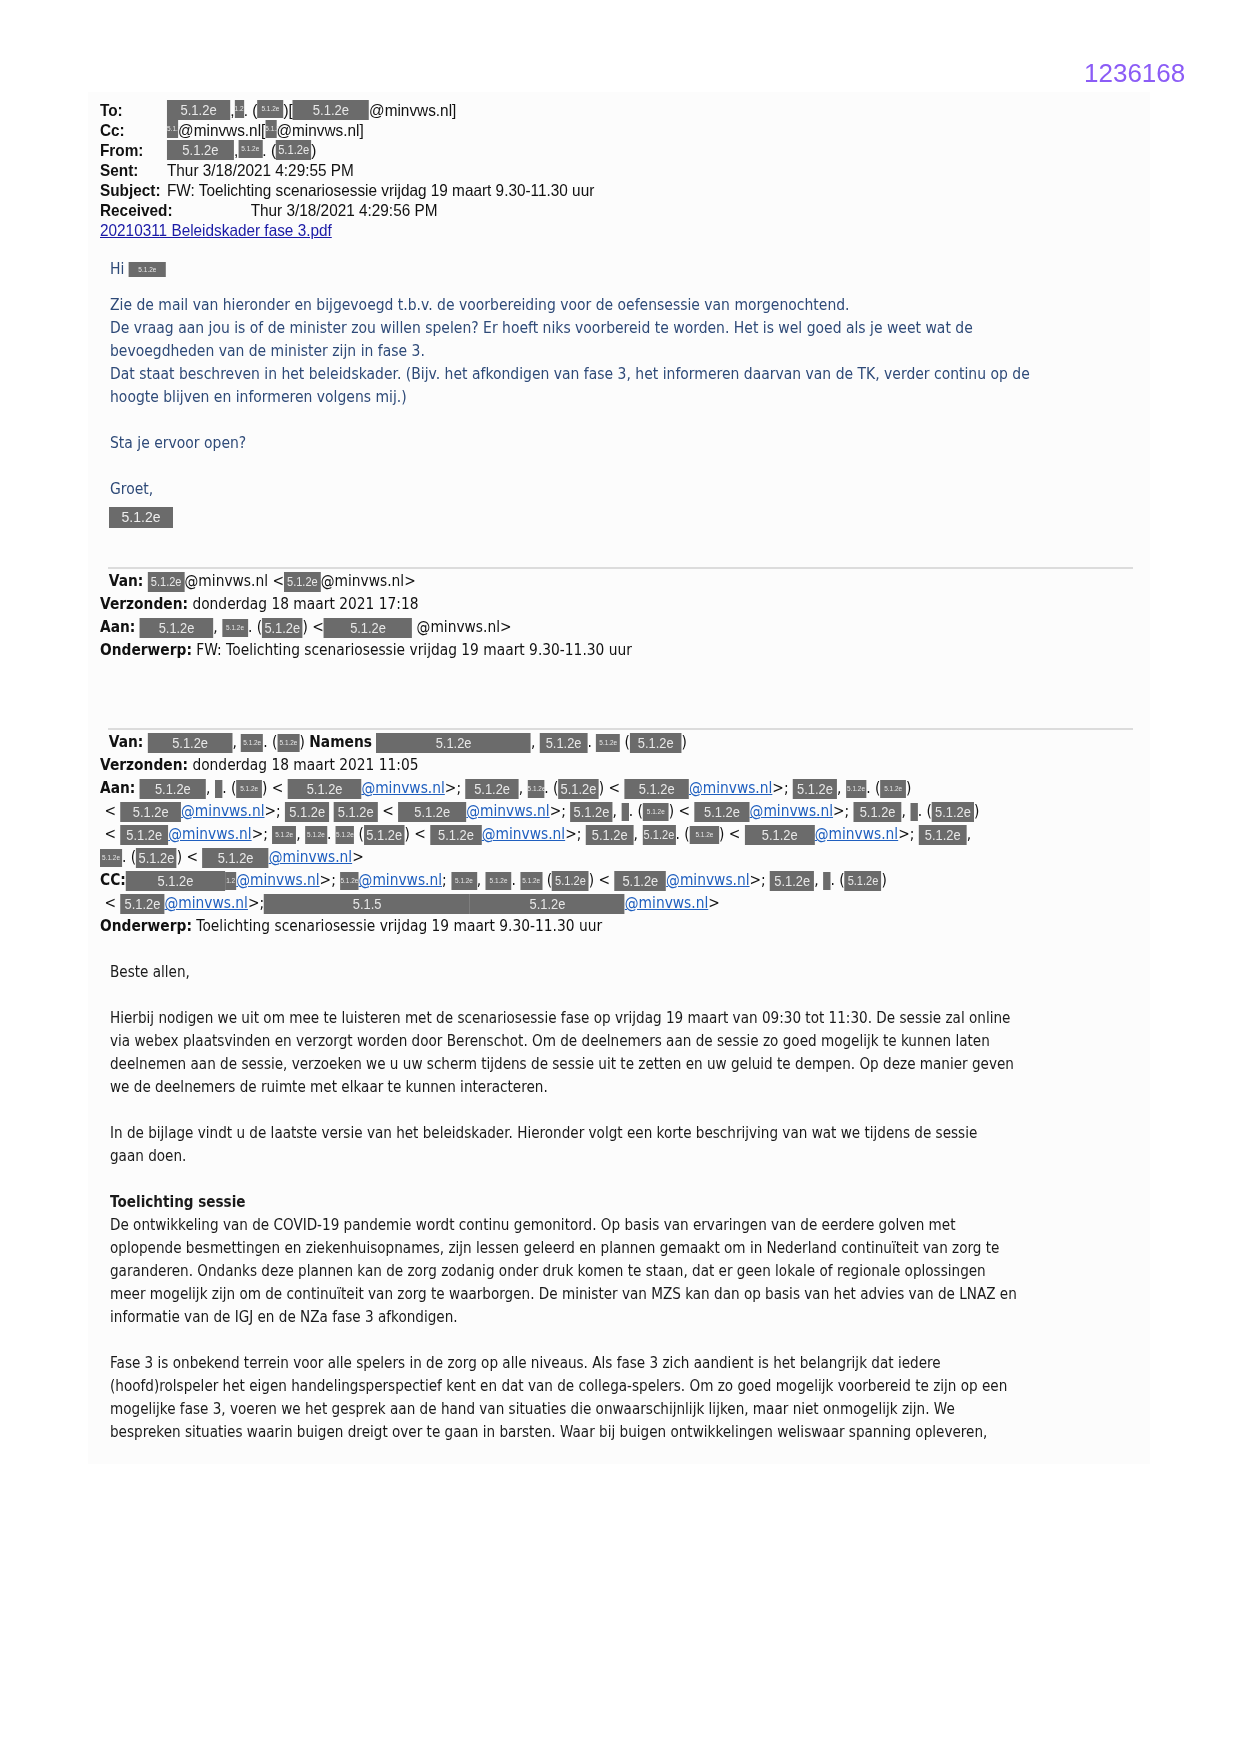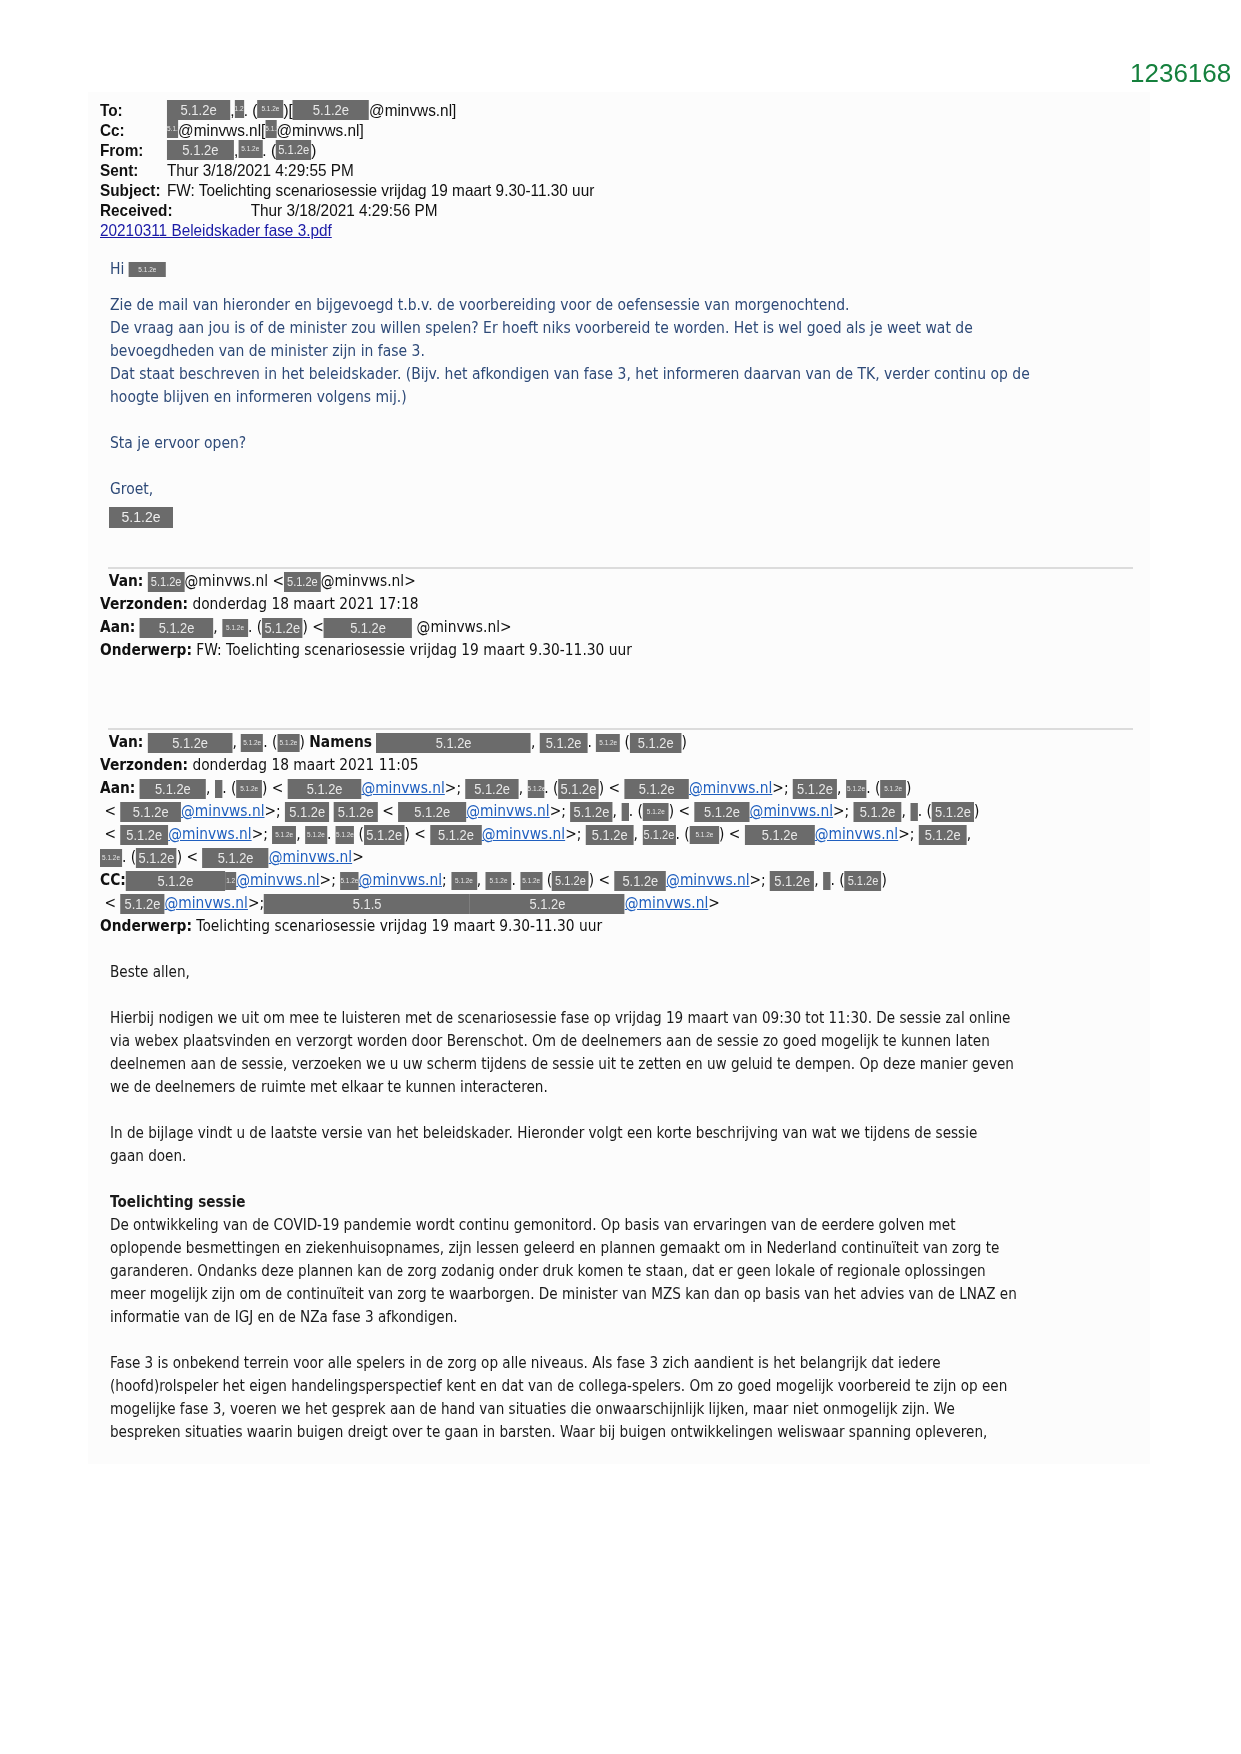--- a/index.html
+++ b/index.html
@@ -1,17 +1,17 @@
 <!DOCTYPE html>
 <html><head>
 <meta charset="utf-8">
 <style>
   html, body { margin:0; padding:0; background:#ffffff; }
   body { width:1241px; height:1754px; position:relative; overflow:hidden; font-family:"Liberation Sans", sans-serif; color:#111; }
-  .docid { position:absolute; left:1130px; top:58px; font-size:26px; color:#15803d; font-family:"Liberation Sans", sans-serif; }
+  .docid { position:absolute; left:1084px; top:58px; font-size:26px; color:#8b5cf6; font-family:"Liberation Sans", sans-serif; }
   .sheet { position:absolute; left:88px; top:92px; width:1062px; height:1372px; background:#fcfcfc; }
   .hdr { position:absolute; left:100px; top:100px; font-family:"Liberation Sans", sans-serif; font-size:16.5px; line-height:20px; transform:scaleX(0.93); transform-origin:left top; }
   .hdr .row { display:flex; white-space:nowrap; height:20px; }
   .hdr .lbl { font-weight:bold; width:72px; display:inline-block; }
   .hdr .lbl.wide { width:162px; }
   .link { color:#1a1aa6; text-decoration:underline; }
   .r { display:inline-block; background:#6b6b6b; color:#e8e8e8; text-align:center; font-family:"Liberation Sans", sans-serif; vertical-align:middle; line-height:1; }
   .r.big { font-size:14px; height:20px; line-height:20px; }
   .r.sm { font-size:7px; height:18px; line-height:18px; }
   .r.md { font-size:12px; height:20px; line-height:20px; }

